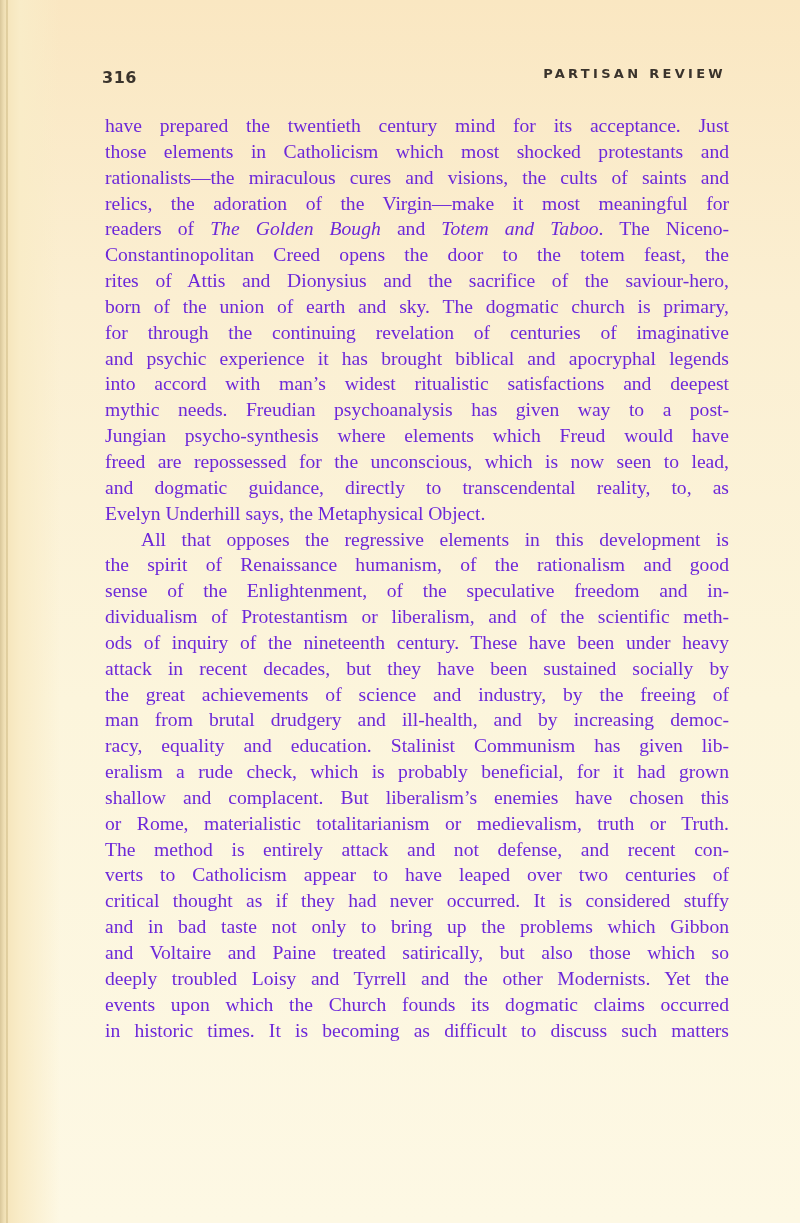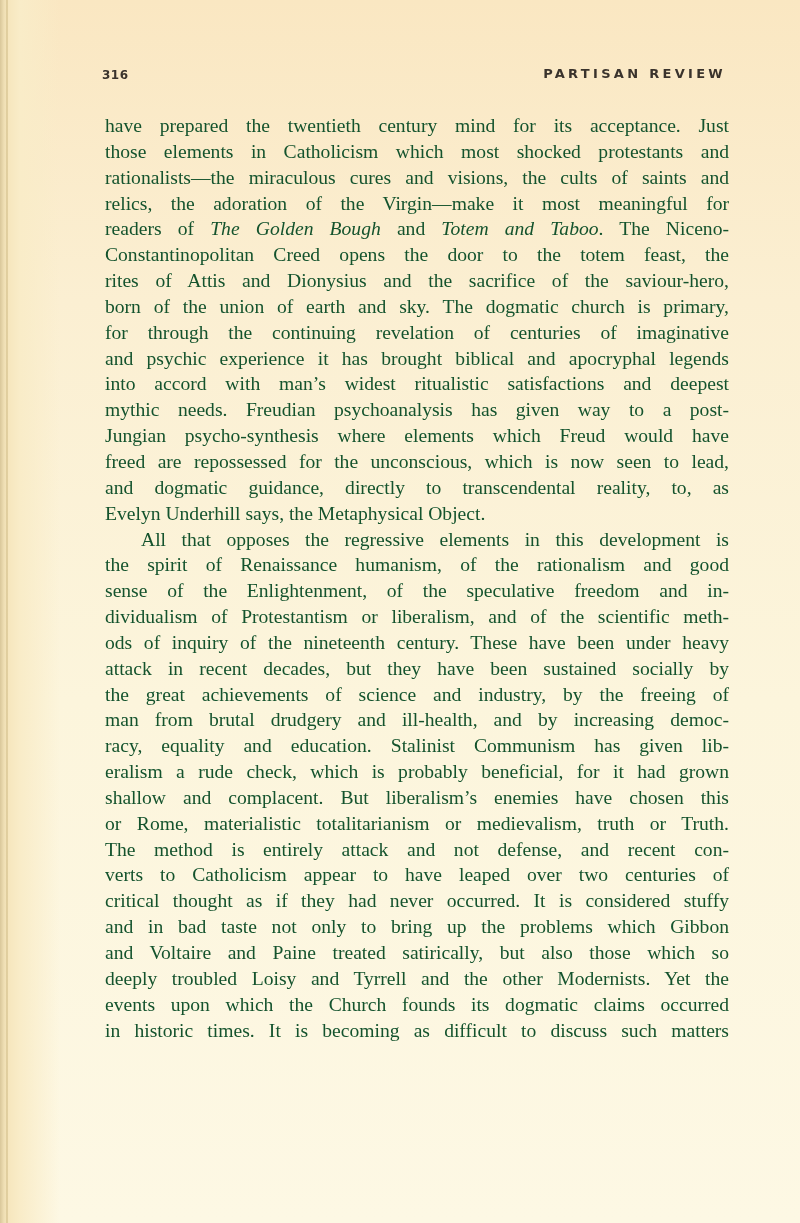--- a/index.html
+++ b/index.html
@@ -18,28 +18,28 @@
     .binding-line {
       position: absolute; left: 6px; top: 0; width: 2px; height: 1223px;
       background: rgba(190,165,110,0.35);
     }
     .running-head {
       position: absolute; left: 102px; top: 66px; width: 624px; height: 22px;
       font-family: "DejaVu Sans", sans-serif;
       font-weight: bold; color: #3a332c;
     }
     .page-number {
-      position: absolute; left: 0; top: 2px; font-size: 12px; letter-spacing: 0.5px;
+      position: absolute; left: 0; top: 2px; font-size: 16px; letter-spacing: 0.5px;
     }
     .journal-title {
       position: absolute; right: 0; top: 0; font-size: 13px; letter-spacing: 3.3px;
     }
     .body-text {
       position: absolute; left: 105px; top: 113px; width: 624px;
-      font-size: 19.6px; line-height: 25.85px; color: #14532d;
+      font-size: 19.6px; line-height: 25.85px; color: #6d28d9;
     }
     .line {
       display: block; height: 25.85px; white-space: nowrap;
       text-align: justify; text-align-last: justify;
     }
     .line.last { text-align-last: left; }
     .line.indent { text-indent: 36px; }
     .line i { font-style: italic; }
   </style>
 </head>

